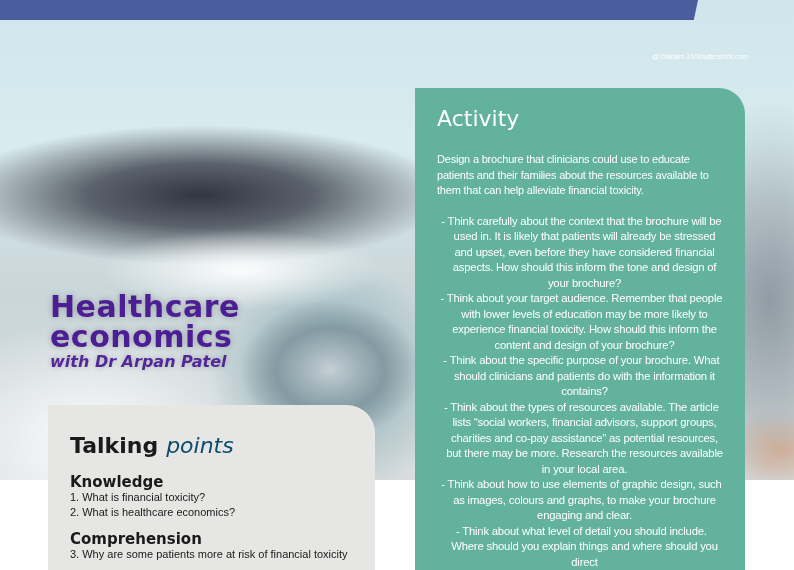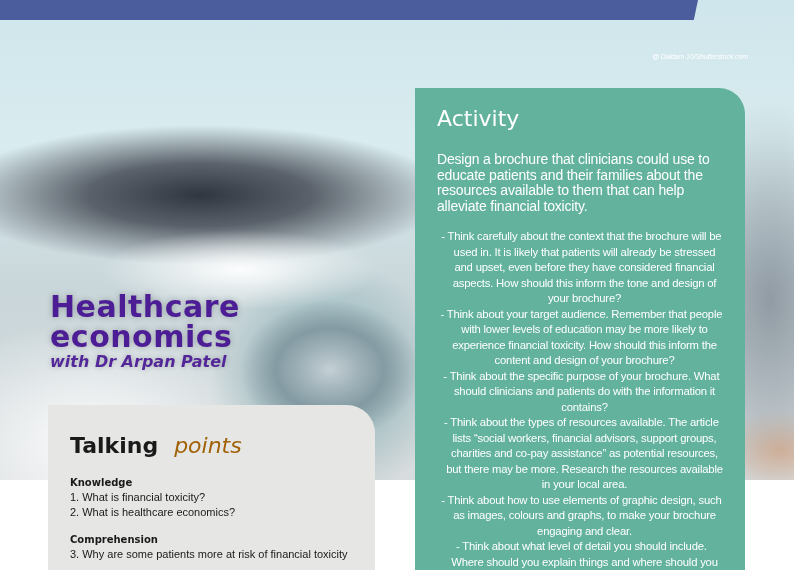--- a/index.html
+++ b/index.html
@@ -44,41 +44,41 @@
   .activity {
     position: absolute; left: 415px; top: 88px; width: 330px; height: 490px;
     background: #62b29d; border-top-right-radius: 26px;
     color: #ffffff; box-sizing: border-box; padding: 18px 22px 0 22px;
   }
   .activity h2 {
     margin: 0 0 20px 0; font-family: "DejaVu Sans", sans-serif; font-weight: normal;
     font-size: 22px; line-height: 26px;
   }
   .activity .intro {
-    font-size: 14px; line-height: 15.5px; margin: 0 0 15px 0; letter-spacing: -0.2px;
+    font-size: 11px; line-height: 15.5px; margin: 0 0 15px 0; letter-spacing: -0.2px;
   }
   .activity ul { list-style: none; margin: 0; padding: 0; }
   .activity li {
     font-size: 11.3px; line-height: 15.5px; letter-spacing: -0.2px;
     padding-left: 9px; text-indent: -9px; text-align: center;
   }
   .activity li .dash { display: inline-block; width: 9px; text-indent: 0; }
   .talking {
     position: absolute; left: 48px; top: 405px; width: 327px; height: 170px;
     background: #e6e6e5; border-top-right-radius: 28px; box-sizing: border-box;
     padding: 28px 22px 0 22px; color: #1a1a1a;
   }
   .talking h2 {
     margin: 0 0 16px 0; font-size: 22px; line-height: 26px; font-weight: normal;
     font-family: "DejaVu Sans", sans-serif;
   }
   .talking h2 .bold { font-weight: bold; }
-  .talking h2 .light { font-style: italic; font-weight: normal; color: #a16207; margin-left: 16px; }
+  .talking h2 .light { font-style: italic; font-weight: normal; color: #0c4a6e; margin-left: 8px; }
   .talking h3 {
-    margin: 0; font-family: "DejaVu Sans", sans-serif; font-weight: bold; font-size: 10px; line-height: 15px;
+    margin: 0; font-family: "DejaVu Sans", sans-serif; font-weight: bold; font-size: 15px; line-height: 15px;
   }
   .talking .q { font-size: 11px; line-height: 15px; }
   .talking .section { margin-bottom: 12px; }
 </style>
 </head>
 <body>
 
 <div class="photo"></div>
 <div class="top-bar"></div>
 <div class="credit">@ Daidam 10/Shutterstock.com</div>

